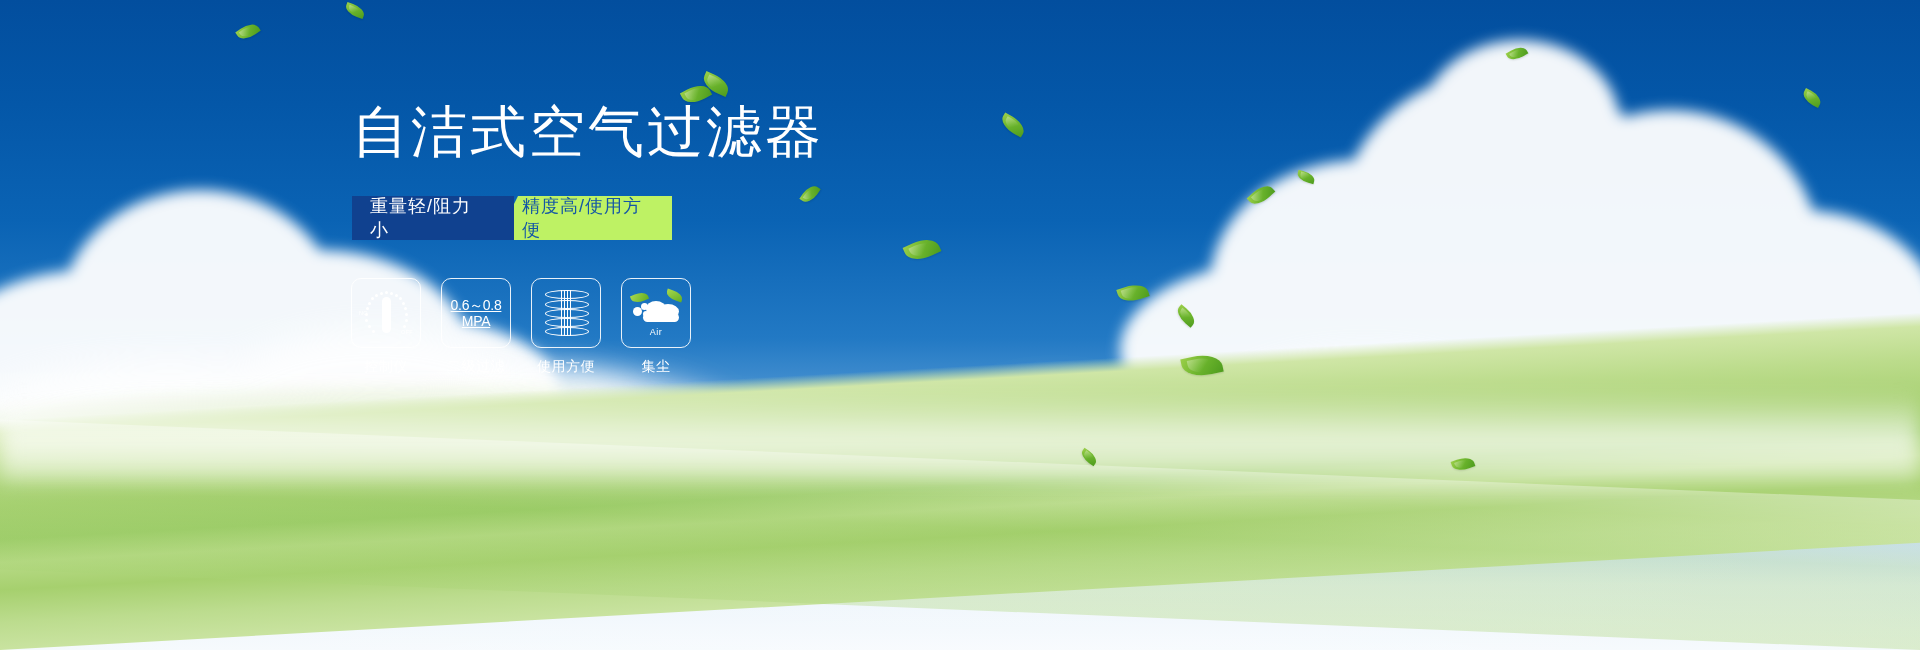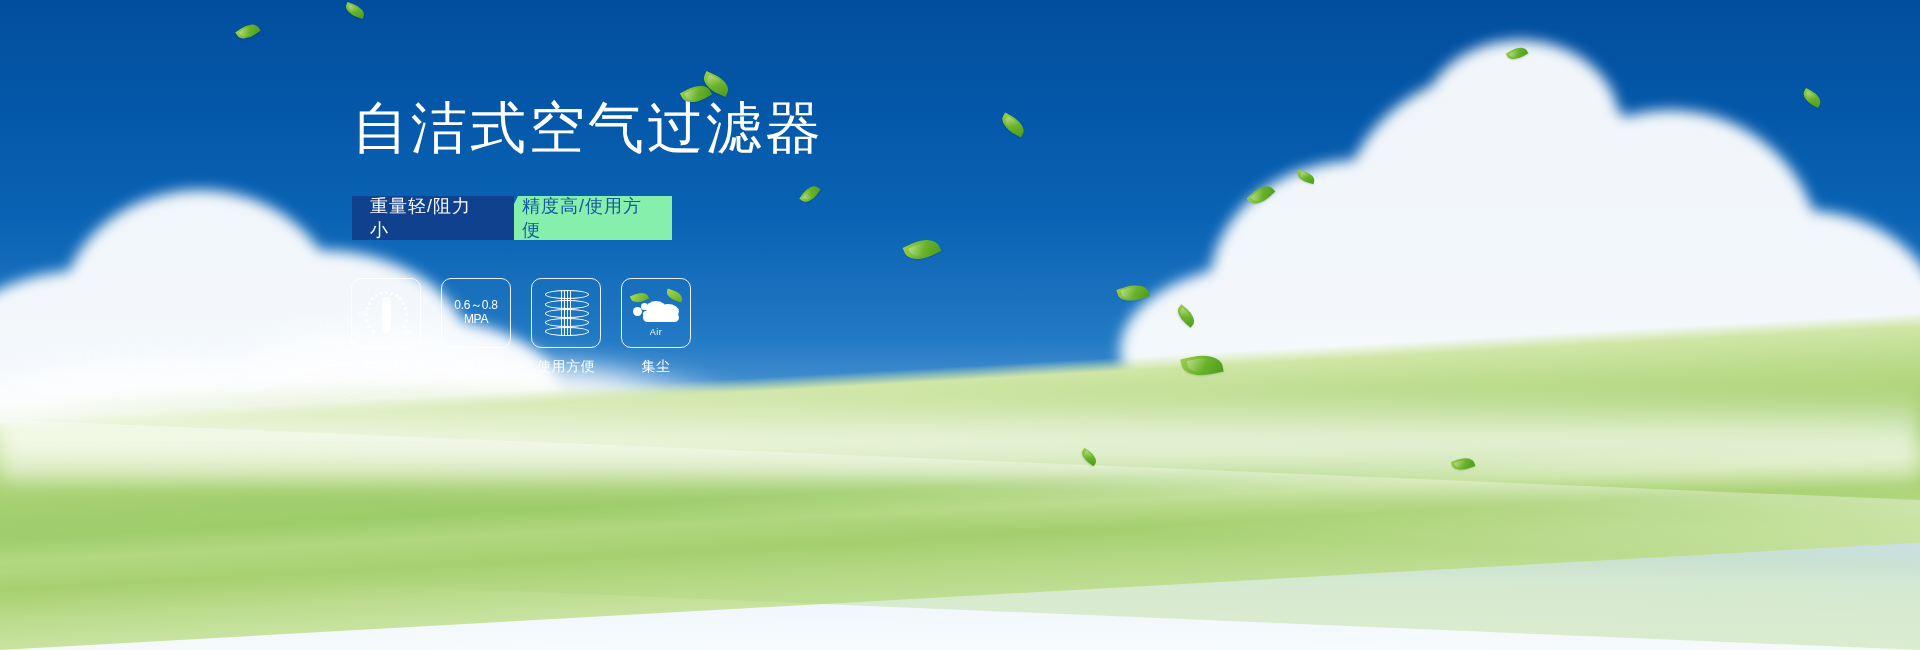--- a/index.html
+++ b/index.html
@@ -111,45 +111,45 @@
   .leaf::after{content:"";position:absolute;left:14%;top:14%;width:72%;height:72%;
         border-radius:0 70% 0 70%;
         background:linear-gradient(135deg,rgba(255,255,255,.35),rgba(255,255,255,0) 60%);}
 
   
   .content{position:absolute;left:352px;top:104px;width:760px;}
 
   .title{
     color:#fff;font-size:56px;line-height:1;letter-spacing:3px;
     font-weight:300;white-space:nowrap;position:relative;
-    font-family:Liberation Mono, monospace;
+    font-family:Liberation Serif, serif;
   }
   .title-leaves{position:absolute;left:330px;top:-28px;width:60px;height:36px;}
   .title-leaves .leaf{width:28px;height:16px;}
   .tl1{left:0;top:10px;transform:rotate(-28deg);}
   .tl2{left:20px;top:0px;transform:rotate(24deg);}
 
   .tabs{display:flex;margin-top:36px;width:320px;justify-content:center;}
   .tab{
     height:44px;display:flex;align-items:center;justify-content:center;
     font-size:18px;letter-spacing:1px;padding:0 18px;position:relative;
   }
   .tab-dark{background:#10418f;color:#fff;padding-right:30px;z-index:1;}
-  .tab-light{background:#86efac;color:#1457a5;margin-left:-18px;
+  .tab-light{background:#bef264;color:#1457a5;margin-left:-18px;
              clip-path:polygon(22px 0,100% 0,100% 100%,0 100%);padding-left:26px;}
 
   .features{display:flex;gap:22px;margin-top:38px;}
   .feature{width:68px;display:flex;flex-direction:column;align-items:center;}
   .fbox{
     width:68px;height:68px;border:1.5px solid rgba(255,255,255,.9);
     border-radius:10px;display:flex;flex-direction:column;
     align-items:center;justify-content:center;color:#fff;
     font-size:13px;line-height:1.15;text-align:center;
   }
-  .fbox .num{font-size:12px;letter-spacing:-.3px;}
+  .fbox .num{font-size:14px;letter-spacing:-.3px;text-decoration:underline;}
   .flabel{margin-top:10px;color:#fff;font-size:14px;white-space:nowrap;letter-spacing:.5px;}
 
   
   .gauge{position:relative;width:52px;height:50px;}
   .gauge .dot{position:absolute;width:3.2px;height:3.2px;border-radius:50%;background:#fff;}
   .gauge .needle{position:absolute;left:50%;top:9px;width:9px;height:36px;
                  margin-left:-4.5px;border-radius:5px;background:#fff;}
   .gauge .lbl{position:absolute;font-size:5.5px;color:#fff;letter-spacing:.3px;}
   .gauge .lno{left:-1px;top:22px;}
   .gauge .loff{right:-1px;bottom:3px;}

